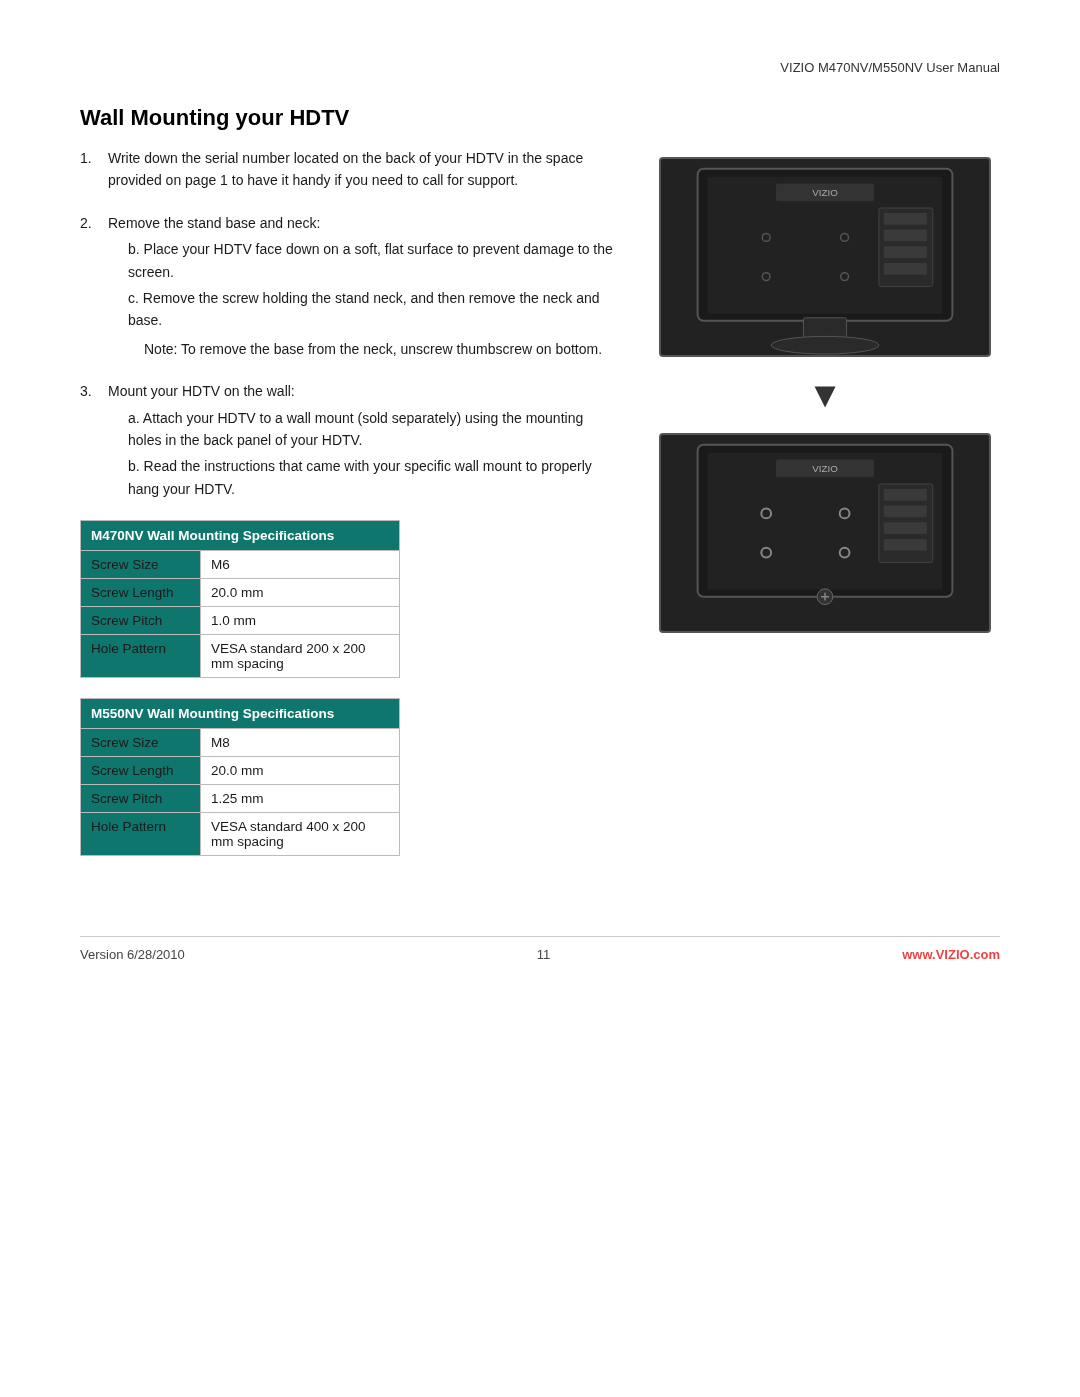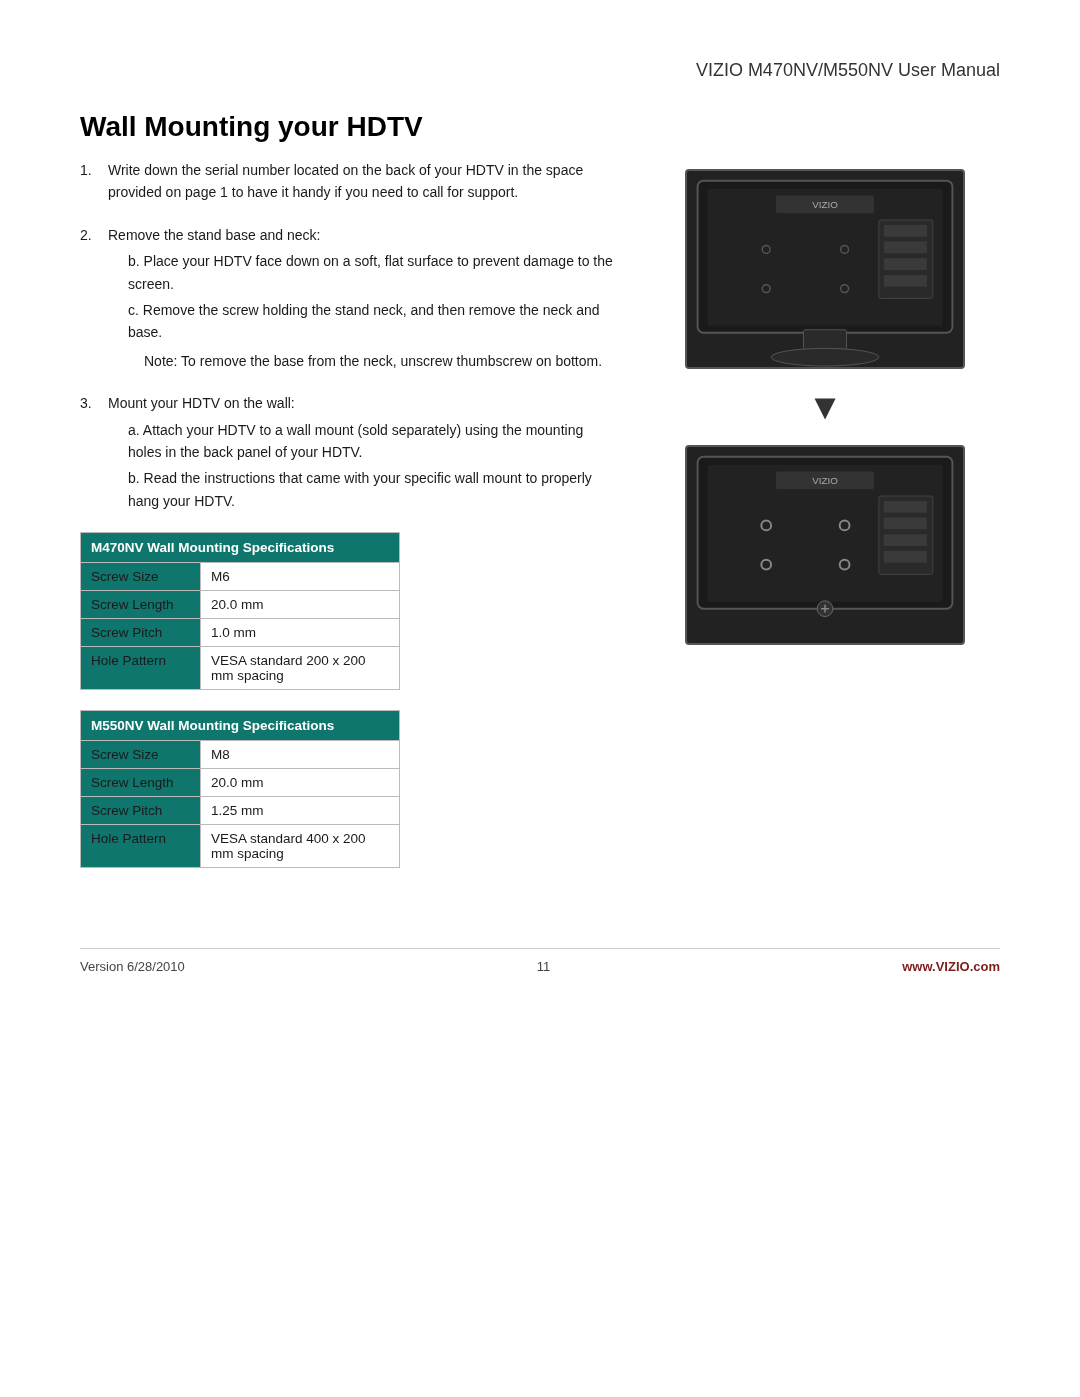--- a/index.html
+++ b/index.html
@@ -13,26 +13,26 @@
       position: relative;
     }
     .page {
       width: 1080px;
       min-height: 1397px;
       padding: 60px 80px 80px 80px;
       position: relative;
     }
     .header-right {
       text-align: right;
-      font-size: 18px;
+      font-size: 13px;
       color: #333;
       margin-bottom: 30px;
     }
     .section-title {
-      font-size: 28px;
+      font-size: 22px;
       font-weight: bold;
       margin-bottom: 16px;
       color: #000;
     }
     .intro-text {
       font-size: 14px;
       line-height: 1.6;
       margin-bottom: 24px;
       color: #222;
       max-width: 700px;
@@ -110,21 +110,21 @@
     .spec-table td {
       border: 1px solid #bbb;
       padding: 6px 10px;
       vertical-align: top;
     }
     .spec-table tr td:first-child {
       background-color: #0f766e;
       width: 120px;
     }
     .tv-image {
-      width: 280px;
+      width: 332px;
       height: 200px;
       background: #222;
       border: 2px solid #555;
       border-radius: 4px;
       display: flex;
       align-items: center;
       justify-content: center;
       position: relative;
       overflow: hidden;
     }
@@ -145,21 +145,21 @@
       color: #444;
     }
     .footer-center {
       font-size: 13px;
       color: #444;
       text-align: center;
     }
     .footer-right {
       font-size: 13px;
       font-weight: bold;
-      color: #7f1d1d;
+      color: #ef4444;
       text-align: left;
     }
     .arrow-down {
       font-size: 36px;
       color: #333;
       text-align: center;
       line-height: 1;
     }
   </style>
 </head>

